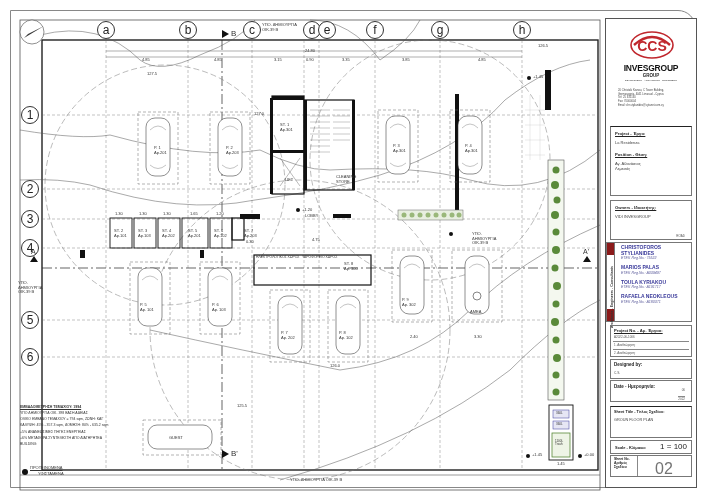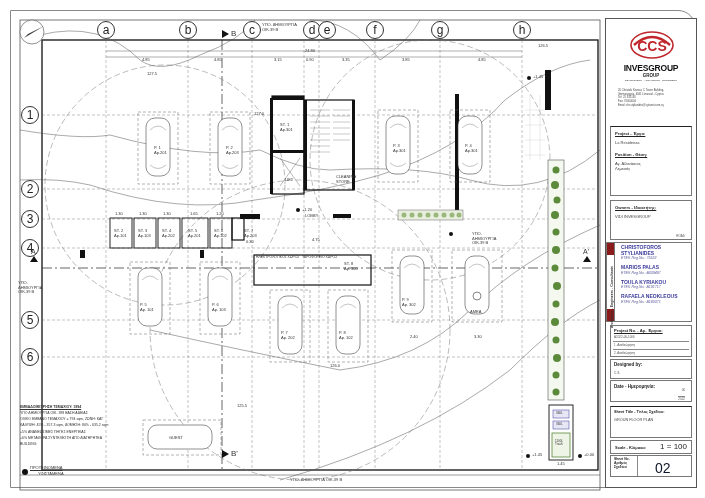--- a/index.html
+++ b/index.html
@@ -408,15 +408,15 @@
   </div>
   <div class="tb-box" style="top:421px;height:14px;padding-left:48px;">
     <div style="position:absolute;left:4px;top:4px;font-size:4px;font-weight:bold;color:#222;">Scale - Κλίμακα:</div>
     <div style="position:absolute;right:4px;top:1px;font-size:8px;color:#222;">1 = 100</div>
   </div>
   <div class="tb-box" style="top:436px;height:22px;">
     <div style="position:absolute;left:3px;top:2px;font-size:3.4px;font-weight:bold;color:#222;white-space:pre;line-height:1.15;">Sheet No.
 Αριθμός
 Σχεδίου</div>
     <div style="position:absolute;left:26px;top:0;bottom:0;border-left:0.7px solid #888;"></div>
-    <div style="position:absolute;left:44px;top:4px;font-size:14px;color:#0f172a;">02</div>
+    <div style="position:absolute;left:44px;top:4px;font-size:16px;color:#737373;">02</div>
   </div>
 </div>
 
 </body></html>

